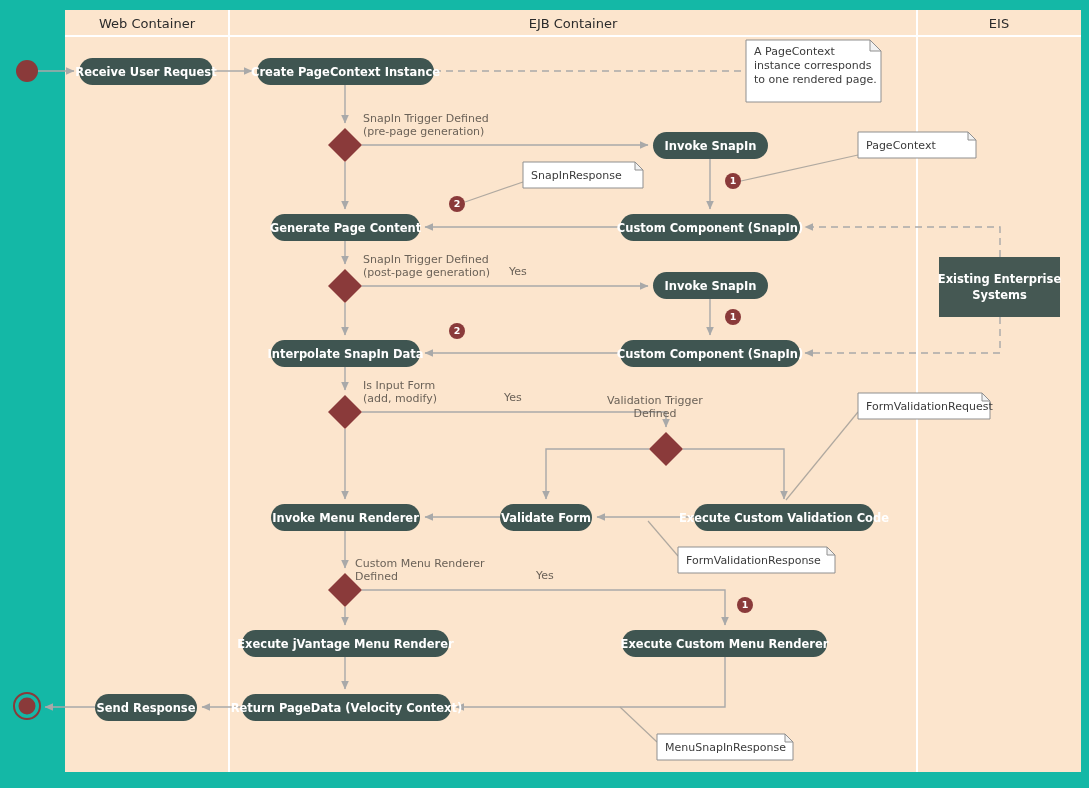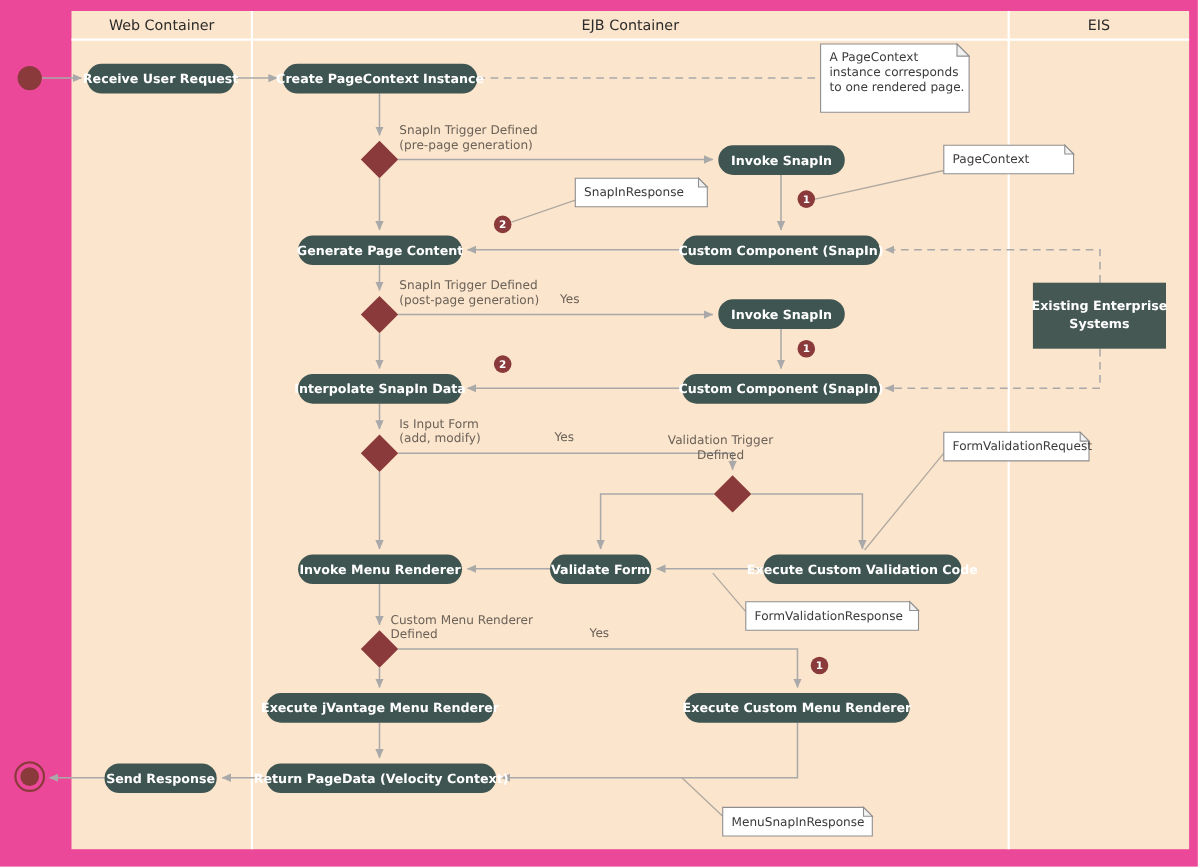--- a/index.html
+++ b/index.html
@@ -4,21 +4,21 @@
 <style>
   html, body {
     margin: 0;
     padding: 0;
     background: #ffffff;
   }
   #stage {
     position: relative;
     width: 1089px;
     height: 788px;
-    background: #ec4899;
+    background: #14b8a6;
     font-family: "DejaVu Sans", sans-serif;
     overflow: hidden;
   }
   svg.diagram {
     position: absolute;
     top: 0; left: 0;
     width: 1089px;
     height: 788px;
   }
   .lane-bg { fill: #fce5cd; }

